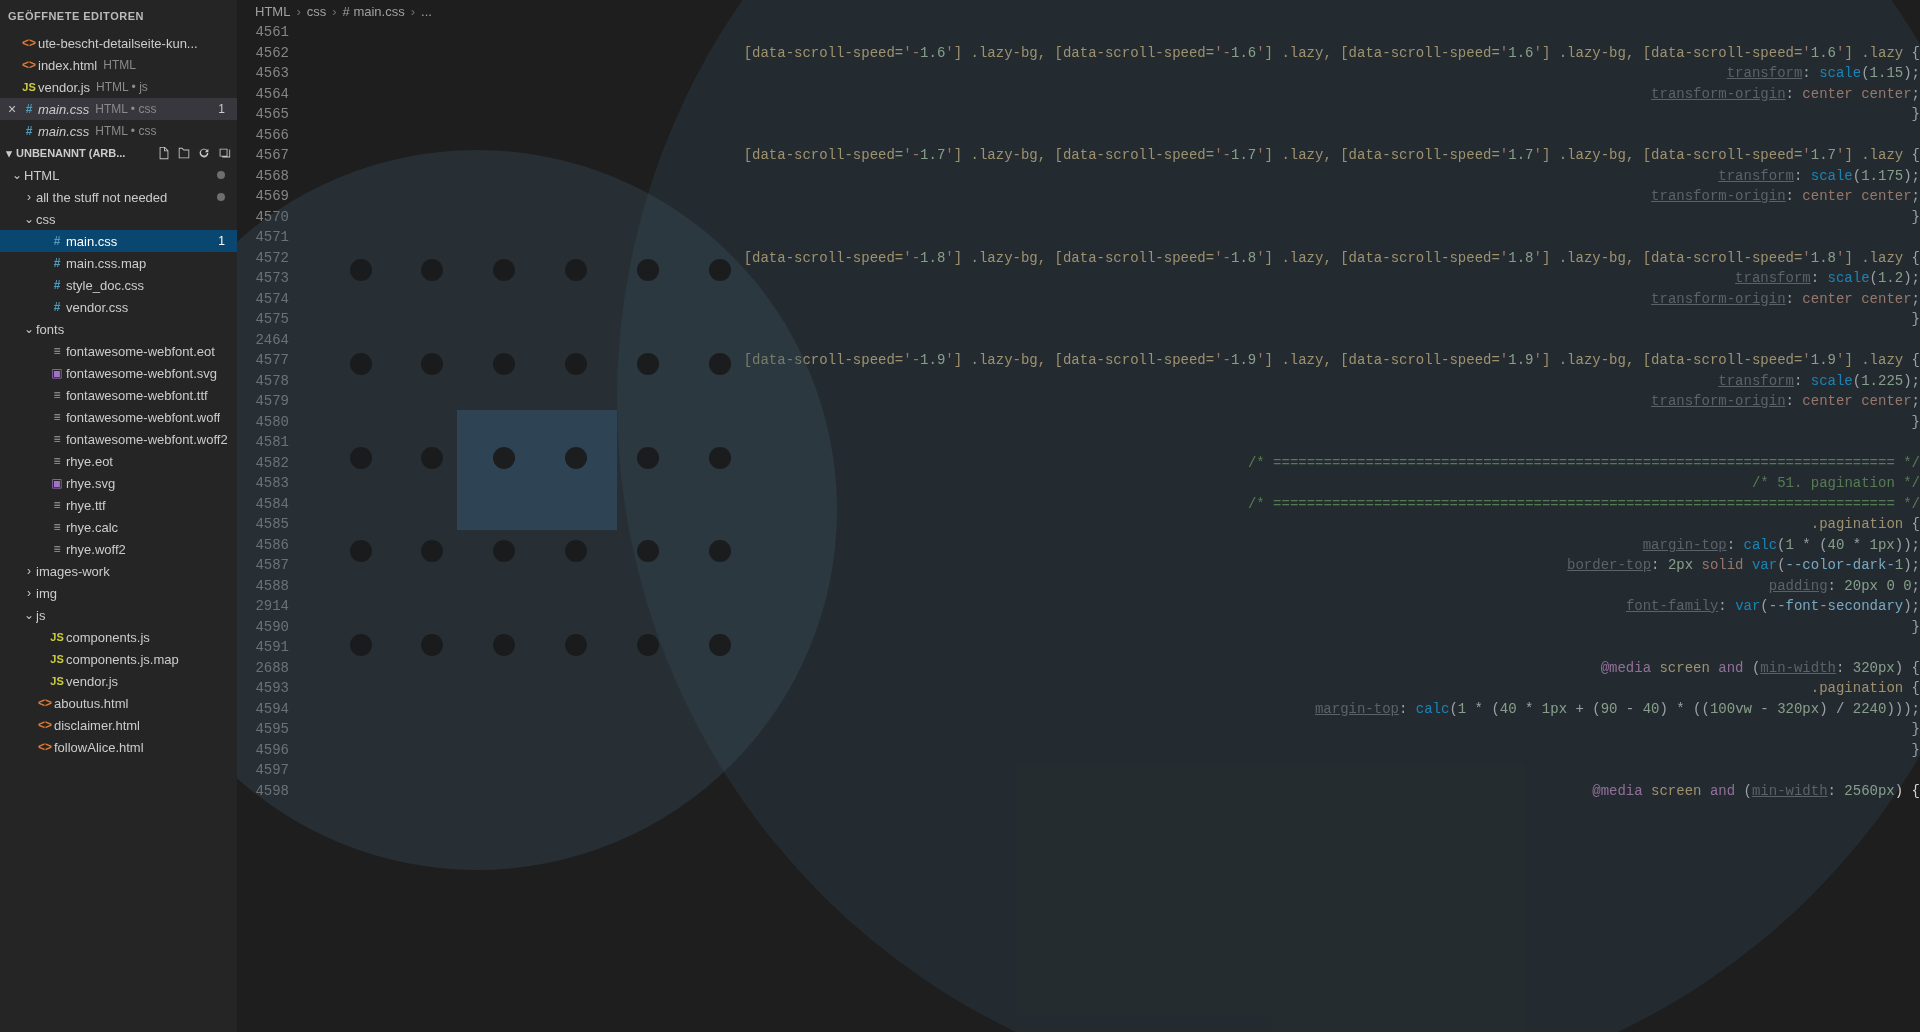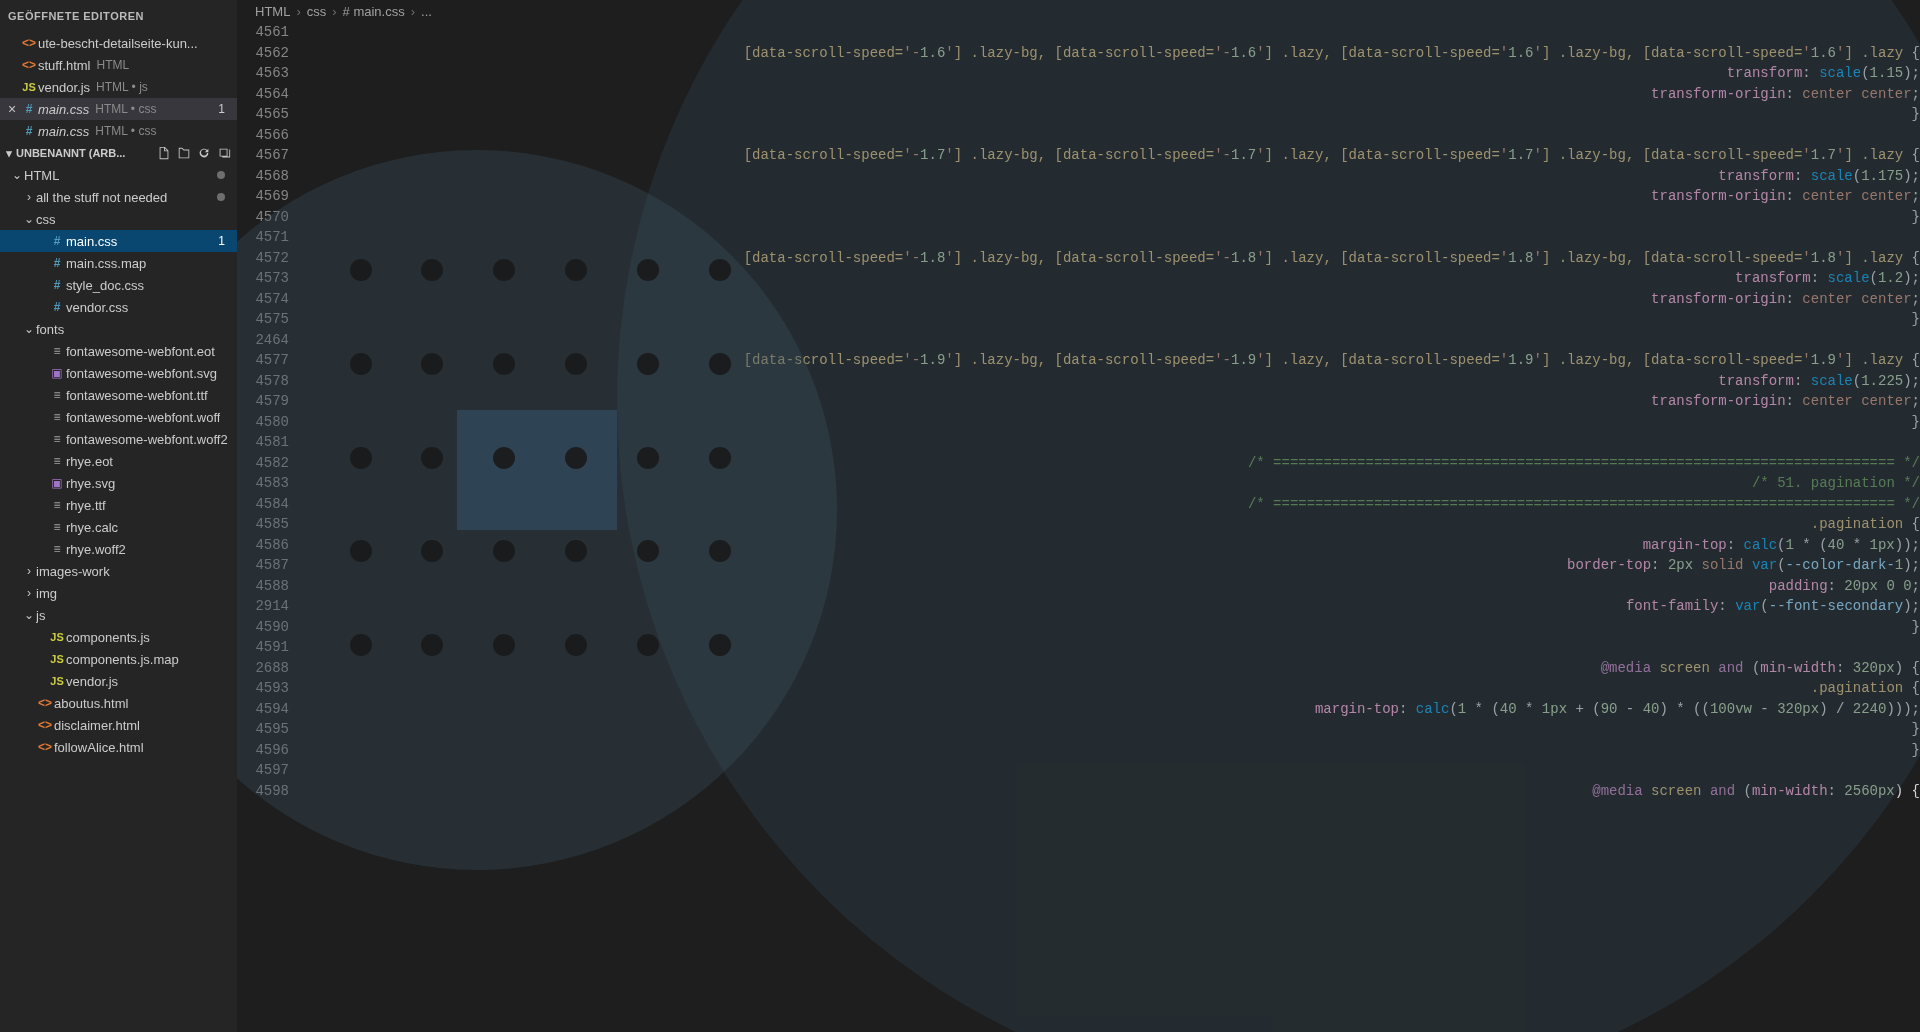--- a/index.html
+++ b/index.html
@@ -117,21 +117,21 @@
 .code-lines {
   flex:1;
   color:#d4d4d4;
   white-space: pre;
   overflow:hidden;
   text-align:right;
 }
 .code-lines div { height:20.5px; }
 
 .tok-sel { color:#d7ba7d; }
-.tok-prop { color:#f9a8d4; }
+.tok-prop { color:#737373;text-decoration:underline; }
 .tok-func { color:#0ea5e9; }
 .tok-num { color:#b5cea8; }
 .tok-comm { color:#6a9955; }
 .tok-kw { color:#c586c0; }
 .tok-str { color:#ce9178; }
 .tok-var { color:#9cdcfe; }
 
 
 .overlay {
   position:absolute;
@@ -171,21 +171,21 @@
           <span class="file-ico">
             <span style="color:#e37933;font-weight:700;">&lt;&gt;</span>
           </span>
           <span class="label">ute-bescht-detailseite-kun...</span>
         </div>
         <div class="open-editor-item">
           <span class="close"></span>
           <span class="file-ico">
             <span style="color:#e37933;font-weight:700;">&lt;&gt;</span>
           </span>
-          <span class="label">stuff.html</span>
+          <span class="label">index.html</span>
           <span class="desc">HTML</span>
         </div>
         <div class="open-editor-item">
           <span class="close"></span>
           <span class="file-ico">
             <span style="color:#cbcb41;font-weight:700;font-size:11px;">JS</span>
           </span>
           <span class="label">vendor.js</span>
           <span class="desc">HTML • js</span>
         </div>

